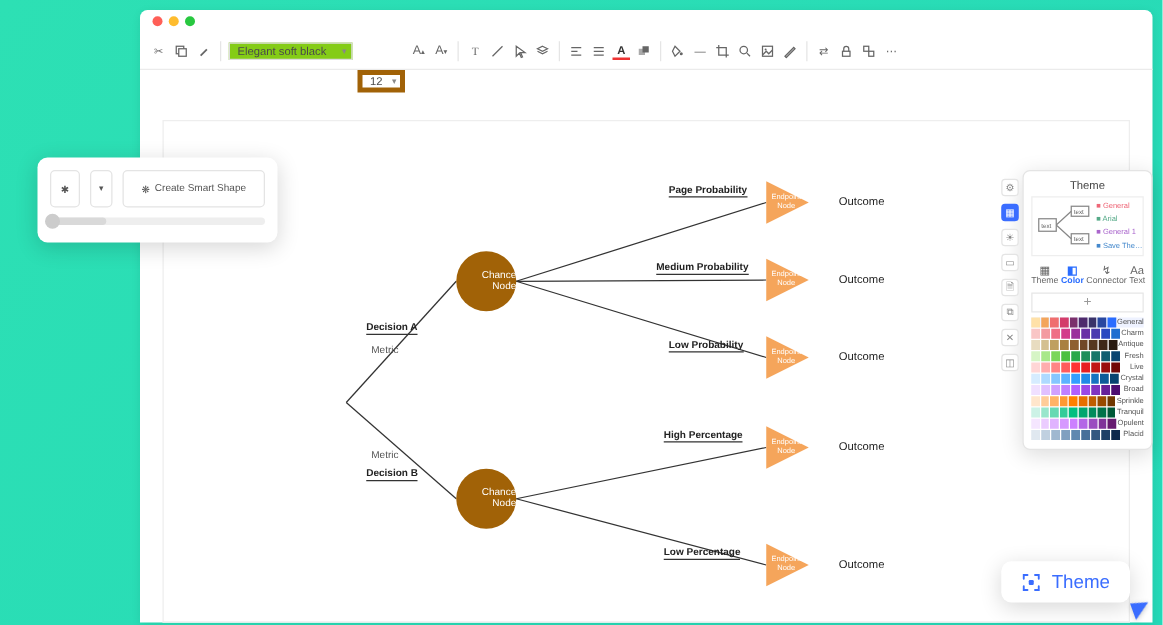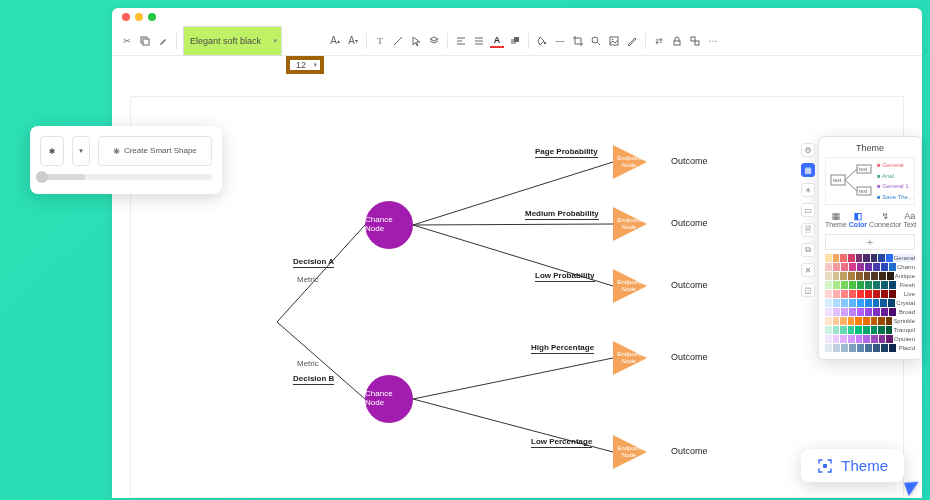--- a/index.html
+++ b/index.html
@@ -7,28 +7,28 @@
 .app-window { position: absolute; left: 112px; top: 8px; width: 810px; height: 490px; background: #fff; border-radius: 6px 6px 0 0; box-shadow: 0 2px 8px rgba(0,0,0,.08); }
 .titlebar { height: 18px; display: flex; align-items: center; padding-left: 10px; gap: 5px; }
 .dot { width: 8px; height: 8px; border-radius: 50%; }
 .dot.r { background: #ff5f57; } .dot.y { background: #febc2e; } .dot.g { background: #28c840; }
 .menubar { height: 22px; display: flex; align-items: center; gap: 18px; padding: 0 14px; border-bottom: 1px solid #ebebeb; font-size: 10px; color: #444; }
 .menubar span { cursor: pointer; }
 .toolbar { height: 30px; border-bottom: 1px solid #ebebeb; display: flex; align-items: center; padding: 0 8px; gap: 4px; font-size: 9px; color: #4a4a4a; }
 .tb-ico { width: 14px; height: 14px; display: flex; align-items: center; justify-content: center; color: #666; cursor: pointer; }
 .tb-ico svg { width: 12px; height: 12px; }
 .tb-sep { width: 1px; height: 16px; background: #e5e5e5; margin: 0 2px; }
-.font-sel { border: 1px solid #ddd; height: 30px; padding: 0 20px 0 6px; font-size: 9px; display: flex; align-items: center; position: relative; min-width: 96px; background: #bef264; }
+.font-sel { border: 1px solid #ddd; height: 14px; padding: 0 20px 0 6px; font-size: 9px; display: flex; align-items: center; position: relative; min-width: 96px; background: #84cc16; }
 .font-sel::after { content: "▾"; position: absolute; right: 4px; font-size: 7px; color: #888; }
 .size-sel { border: 4px solid #a16207; height: 18px; padding: 0 14px 0 6px; font-size: 9px; display: flex; align-items: center; position: relative; min-width: 26px; background: #fff; margin-top: 48px; }
 .size-sel::after { content: "▾"; position: absolute; right: 3px; font-size: 7px; color: #888; }
 .canvas { position: absolute; left: 18px; right: 18px; top: 88px; bottom: 0; background: #fff; border: 1px solid #eee; }
 .canvas svg { position: absolute; left: 0; top: 0; }
 .decision-node { position: absolute; left: 60px; top: 210px; width: 86px; height: 30px; background: #ef3e62; color: #fff; font-size: 9px; display: flex; align-items: center; justify-content: center; border-radius: 2px; }
-.chance { position: absolute; width: 48px; height: 48px; border-radius: 50%; background: #a21caf; color: #fff; font-size: 8px; display: flex; align-items: center; justify-content: center; text-align: left; line-height: 1.1; }
+.chance { position: absolute; width: 48px; height: 48px; border-radius: 50%; background: #a16207; color: #fff; font-size: 8px; display: flex; align-items: center; justify-content: center; text-align: right; line-height: 1.1; }
 .chance.c1 { left: 234px; top: 104px; }
 .chance.c2 { left: 234px; top: 278px; }
 .endpoint { position: absolute; width: 0; height: 0; border-top: 17px solid transparent; border-bottom: 17px solid transparent; border-left: 34px solid #f5a55b; }
 .endpoint span { position: absolute; left: -32px; top: -7px; width: 28px; font-size: 6px; color: #fff; text-align: center; line-height: 1.1; }
 .ep1 { left: 482px; top: 48px; } .ep2 { left: 482px; top: 110px; } .ep3 { left: 482px; top: 172px; }
 .ep4 { left: 482px; top: 244px; } .ep5 { left: 482px; top: 338px; }
 .edge-lbl { position: absolute; font-size: 8px; color: #222; font-weight: 600; border-bottom: 1px solid #333; padding-bottom: 1px; }
 .el-da { left: 162px; top: 160px; } .el-db { left: 162px; top: 277px; }
 .el-hp { left: 404px; top: 50px; } .el-mp { left: 394px; top: 112px; } .el-lp { left: 404px; top: 174px; }
 .el-hpc { left: 400px; top: 246px; } .el-lpc { left: 400px; top: 340px; }

